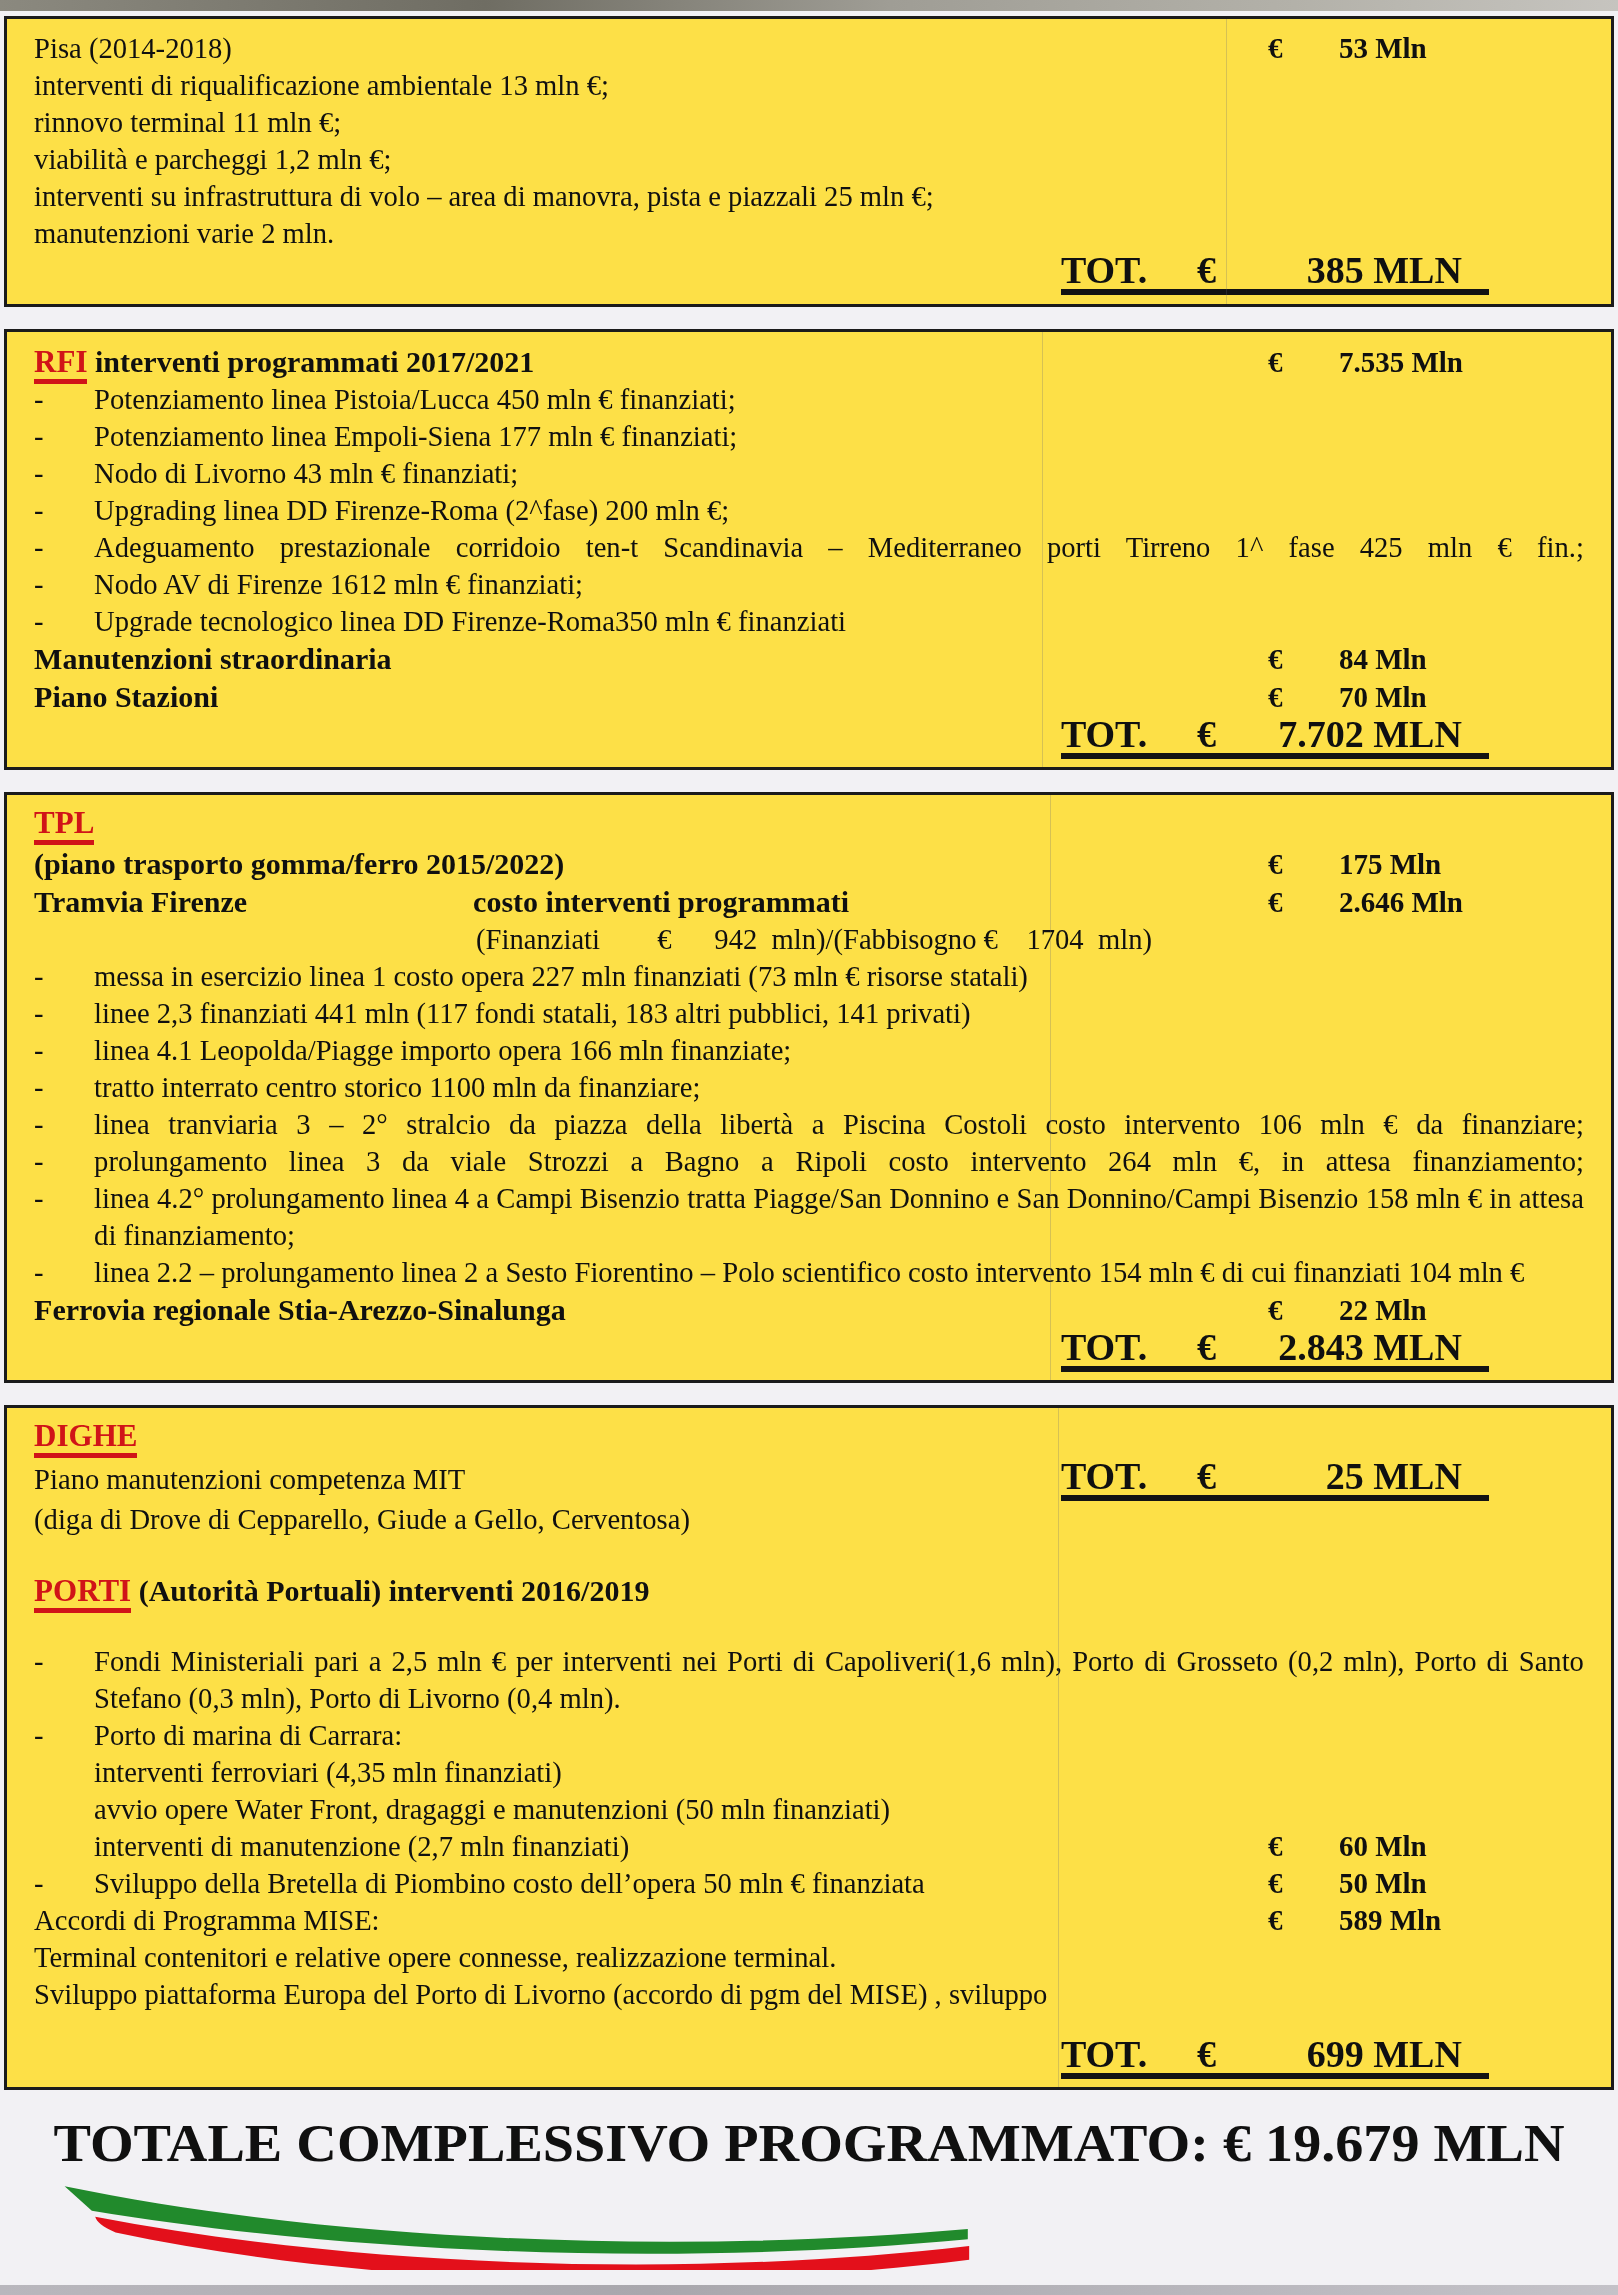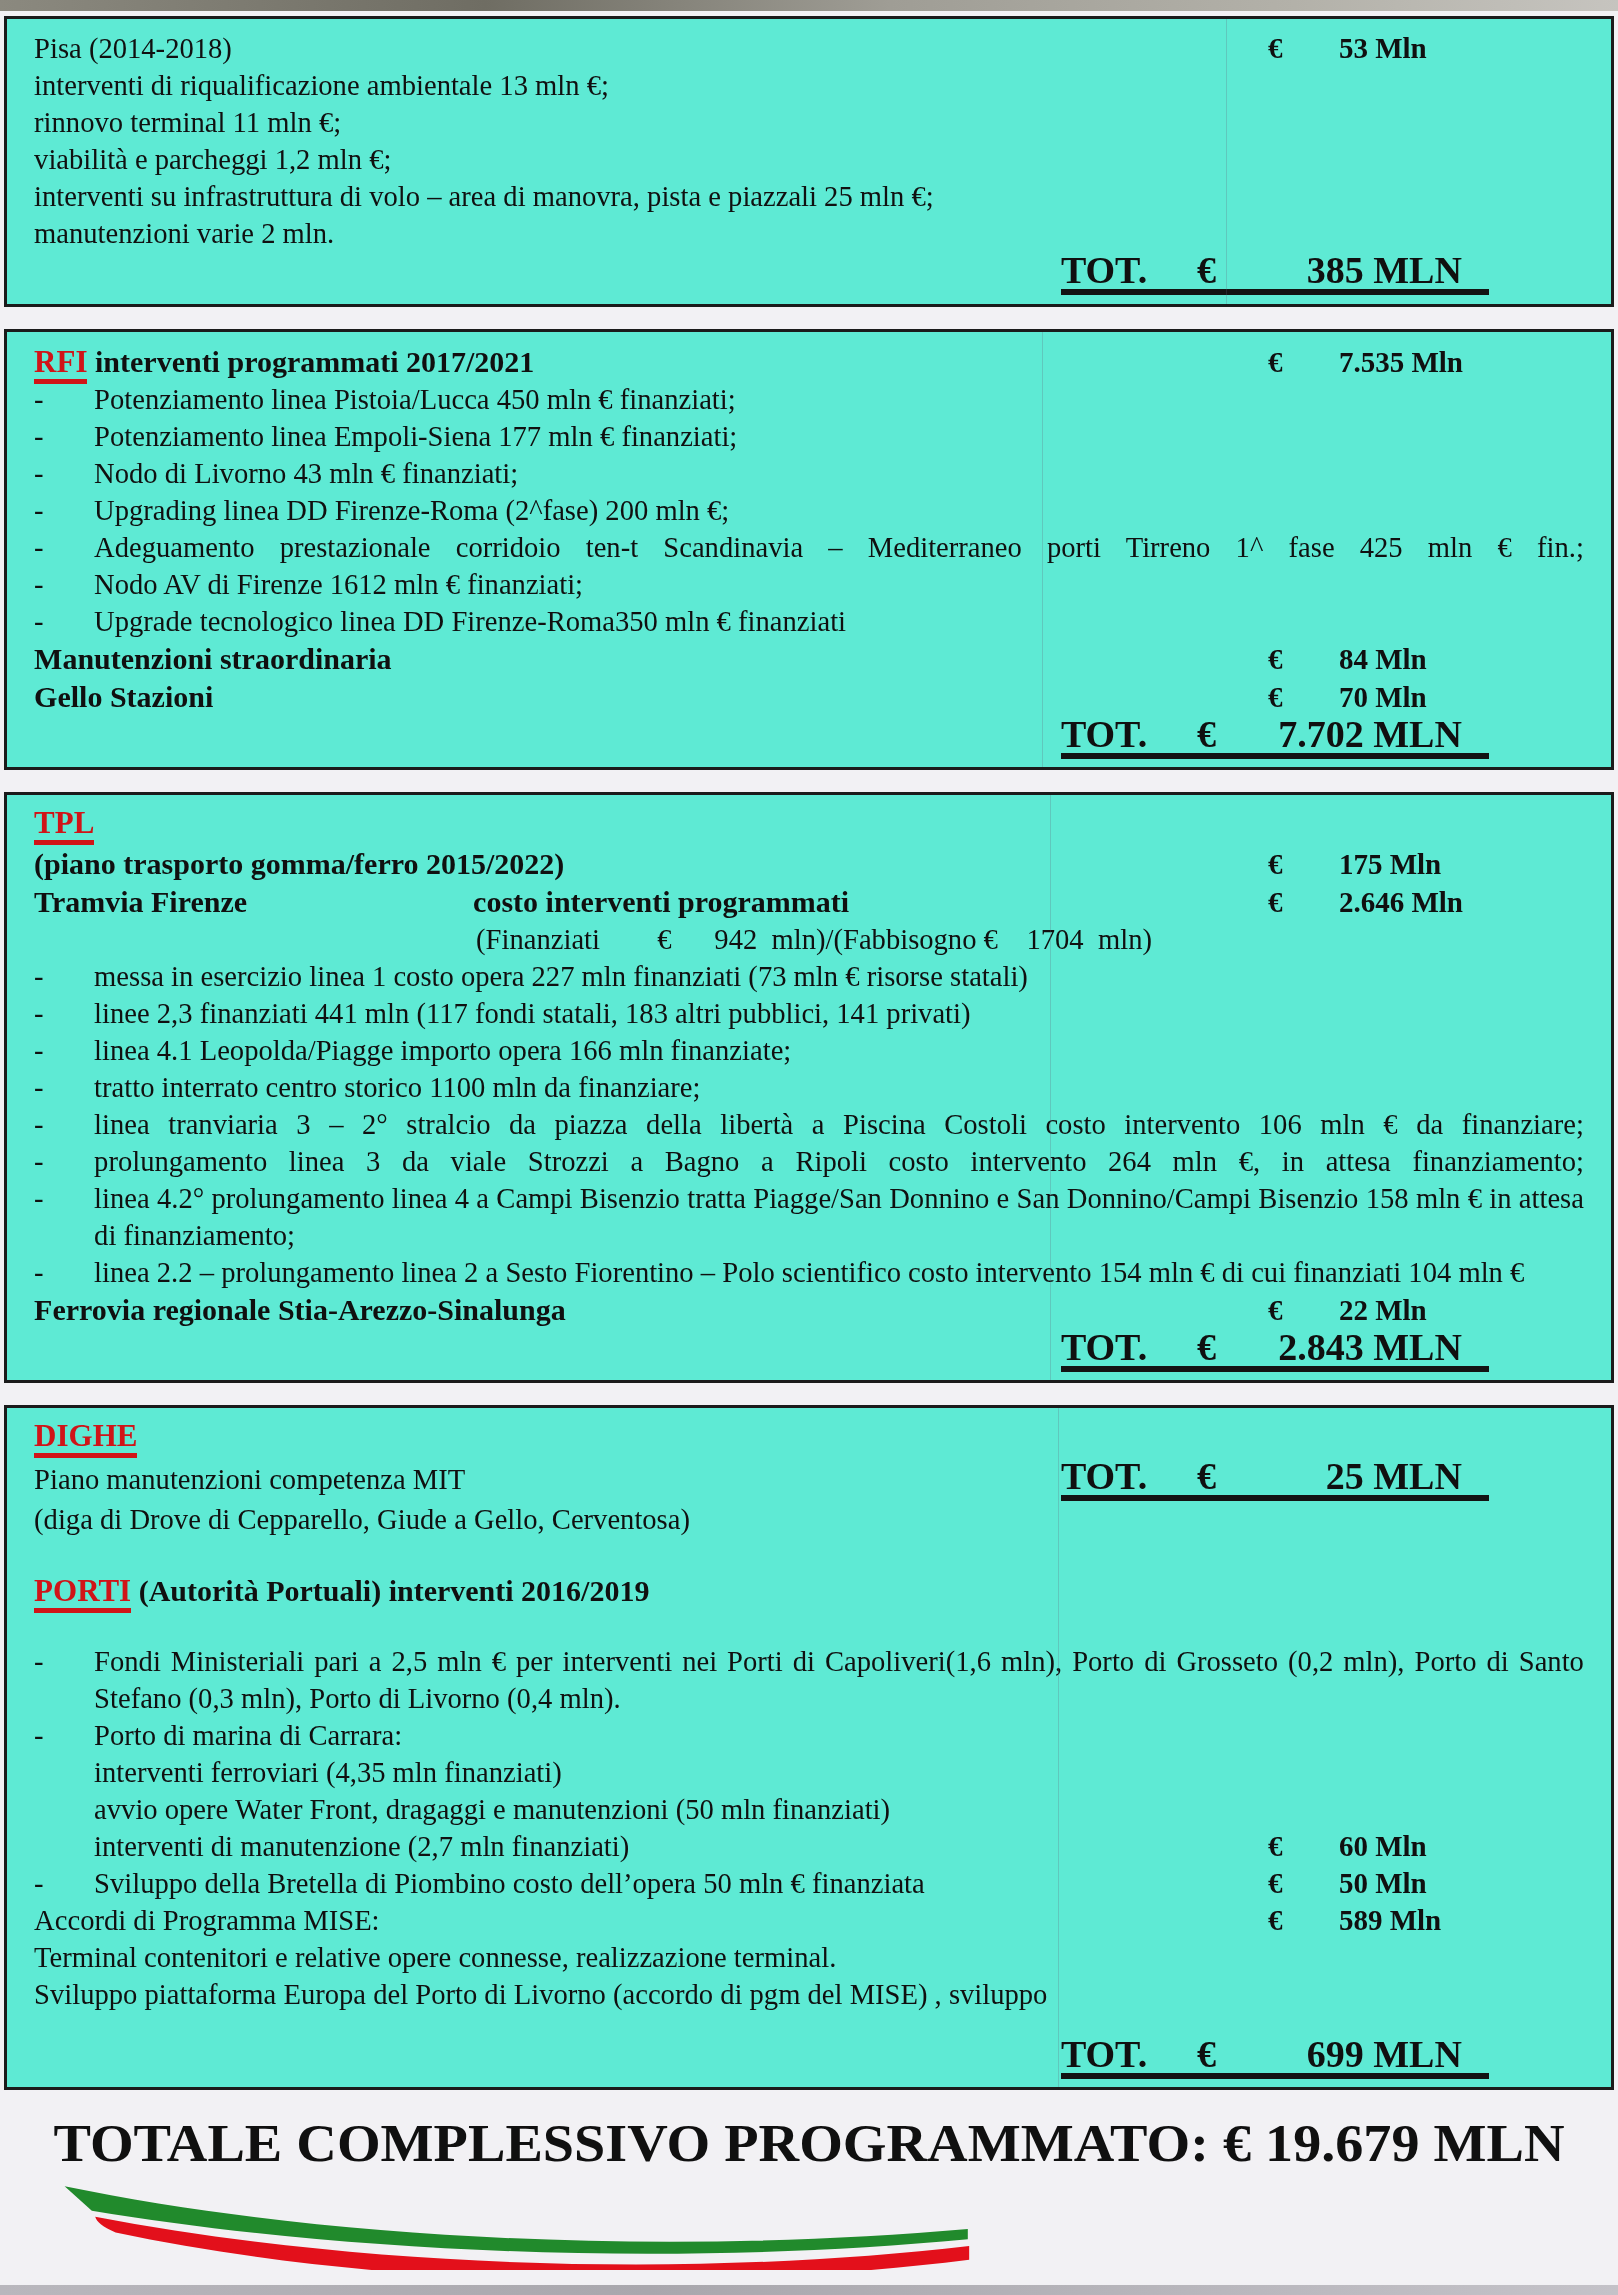--- a/index.html
+++ b/index.html
@@ -9,21 +9,21 @@
     font-family:"Liberation Serif","DejaVu Serif",serif;
     color:#101010;
     font-size:28.6px;
   }
   .scan-edge-top{height:11px;margin-bottom:5.4px;
     background:linear-gradient(90deg,#8b897f,#6f6d63 30%,#9f9d95 55%,#b3b1a9 80%,#c6c4bf);}
   .scan-edge-bottom{position:absolute;left:0;right:0;bottom:0;height:10.2px;
     background:linear-gradient(90deg,#b9b7bd,#a9a7ad 40%,#c4c2c8);}
   .box{
     border:3.4px solid #1b1b1b;margin:0 4.1px 22px 4.1px;
-    padding:11px 27px 8.2px 27px;position:relative;background:#5eead4;
+    padding:11px 27px 8.2px 27px;position:relative;background:#fde047;
   }
   .box::after{content:"";position:absolute;top:0;bottom:0;left:var(--vl,65%);
     width:1.4px;background:rgba(100,100,118,.25);}
   .row{display:flex;align-items:baseline;line-height:37px;min-height:37px;}
   .grow{flex:1;}
   .bold{font-weight:700;}
   .hsize{font-size:30px;}
   .red-tag{color:#d01418;font-weight:700;font-size:31px;
     border-bottom:5.4px solid #d01418;padding-bottom:0;line-height:34px;}
   .dash{width:60px;flex:none;}
@@ -143,21 +143,21 @@
 
   </div>
   <div class="row has-amt">
     <div class="grow hsize bold">Manutenzioni straordinaria</div>
     <div class="amt">
       <span class="eur">€</span>
       <span class="val">84 Mln</span>
     </div>
   </div>
   <div class="row has-amt">
-    <div class="grow hsize bold">Gello Stazioni</div>
+    <div class="grow hsize bold">Piano Stazioni</div>
     <div class="amt">
       <span class="eur">€</span>
       <span class="val">70 Mln</span>
     </div>
   </div>
   <div class="row">
     <div class="tot">
       <span class="tlabel">TOT.</span>
       <span class="eur">€</span>
       <span class="val">7.702  MLN</span>

